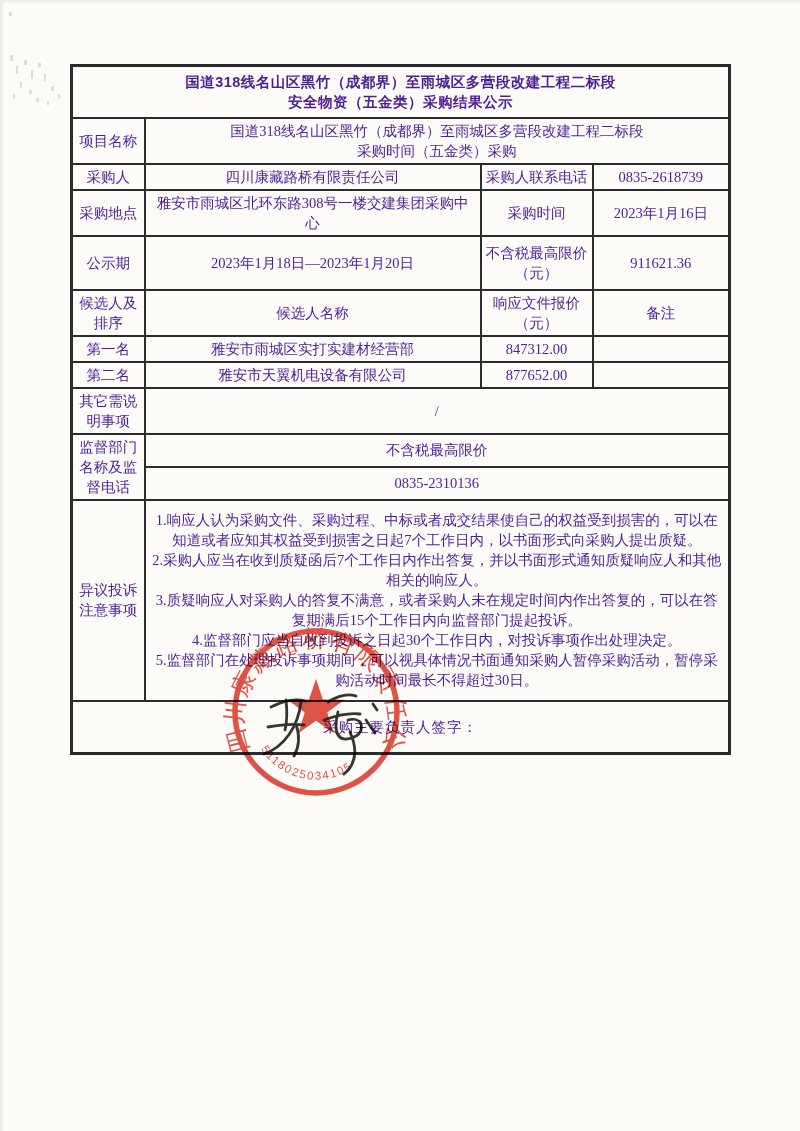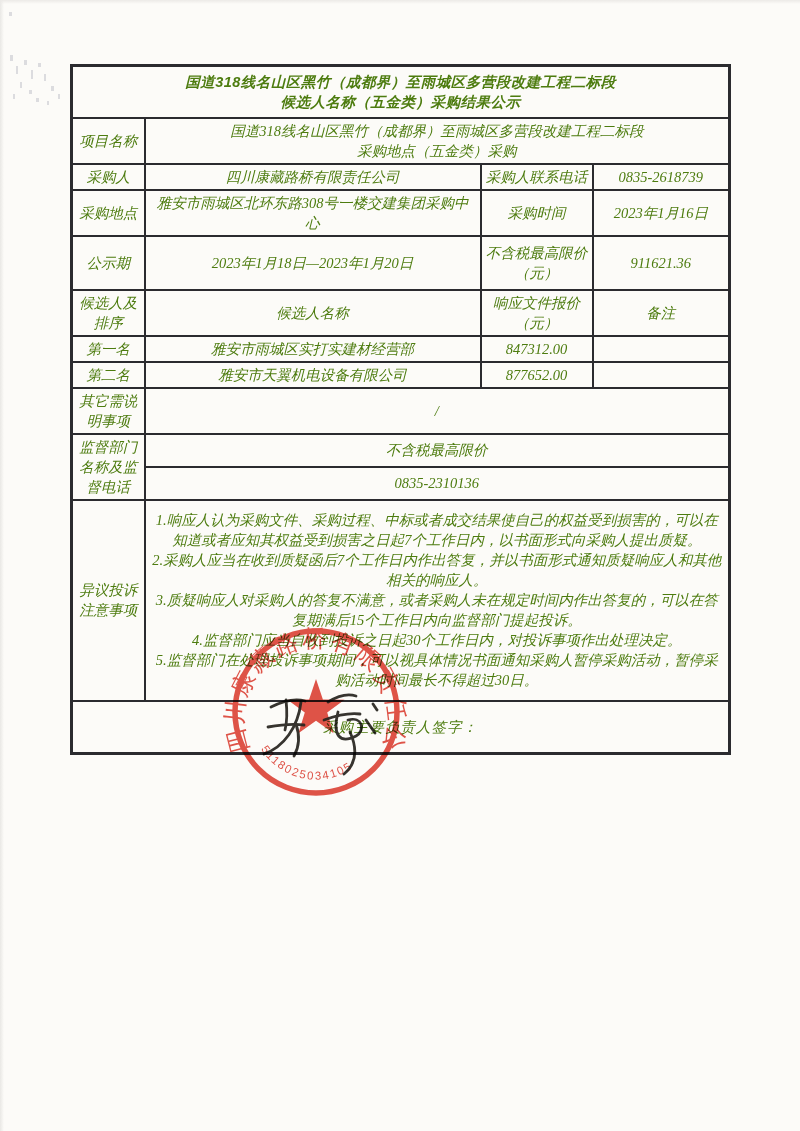--- a/index.html
+++ b/index.html
@@ -30,23 +30,22 @@
   table.doc, table.doc td {
     border: 2px solid #2b2b2f;
   }
   table.doc { border-width: 3px; }
   table.doc td {
     padding: 2px 4px;
     text-align: center;
     vertical-align: middle;
     font-size: 14.5px;
     line-height: 20px;
-    color: #4d7c0f;
+    color: #4c1d95;
     word-break: break-all;
-    font-style: italic;
   }
   td.title-cell {
     height: 52px;
     font-family: "Liberation Sans", "DejaVu Sans", sans-serif;
     font-weight: bold;
     font-size: 19px;
     line-height: 25px;
     letter-spacing: 0.5px;
     color: #242428;
   }
@@ -111,28 +110,28 @@
   <colgroup>
     <col style="width:73px">
       <col style="width:336px">
       <col style="width:112px">
       <col style="width:137px">
   </colgroup>
   <tbody>
       <tr>
     <td colspan="4" class="title-cell">
       <span>国道318线名山区黑竹（成都界）至雨城区多营段改建工程二标段</span><br>
-      <span>候选人名称（五金类）采购结果公示</span>
+      <span>安全物资（五金类）采购结果公示</span>
     </td>
   </tr>
   <tr class="row-project">
     <td class="label">项目名称</td>
     <td colspan="3" class="two-line">
       <span>国道318线名山区黑竹（成都界）至雨城区多营段改建工程二标段</span>
-      <span>采购地点（五金类）采购</span>
+      <span>采购时间（五金类）采购</span>
     </td>
   </tr>
   <tr class="row-purchaser">
     <td class="label">采购人</td>
     <td>四川康藏路桥有限责任公司</td>
     <td class="label">采购人联系电话</td>
     <td>0835-2618739</td>
   </tr>
   <tr class="row-location">
     <td class="label">采购地点</td>

